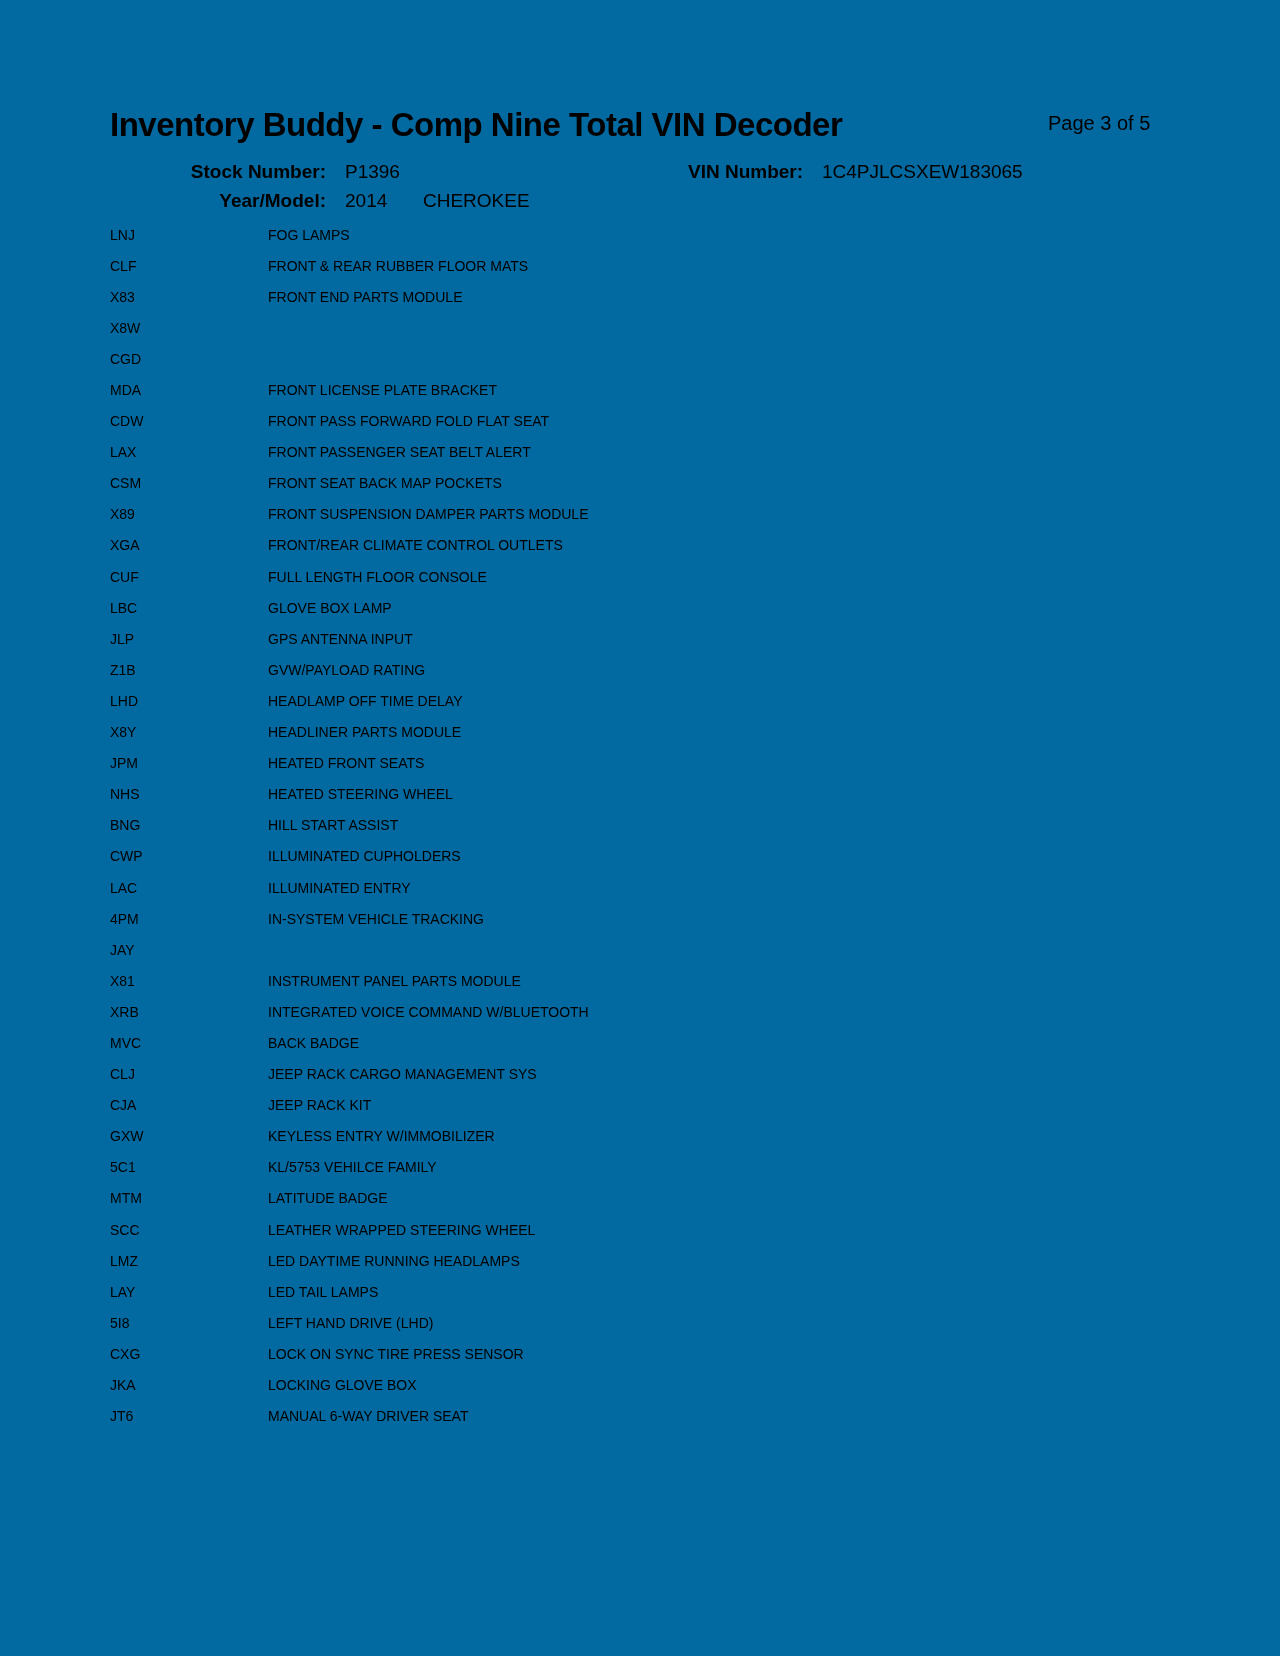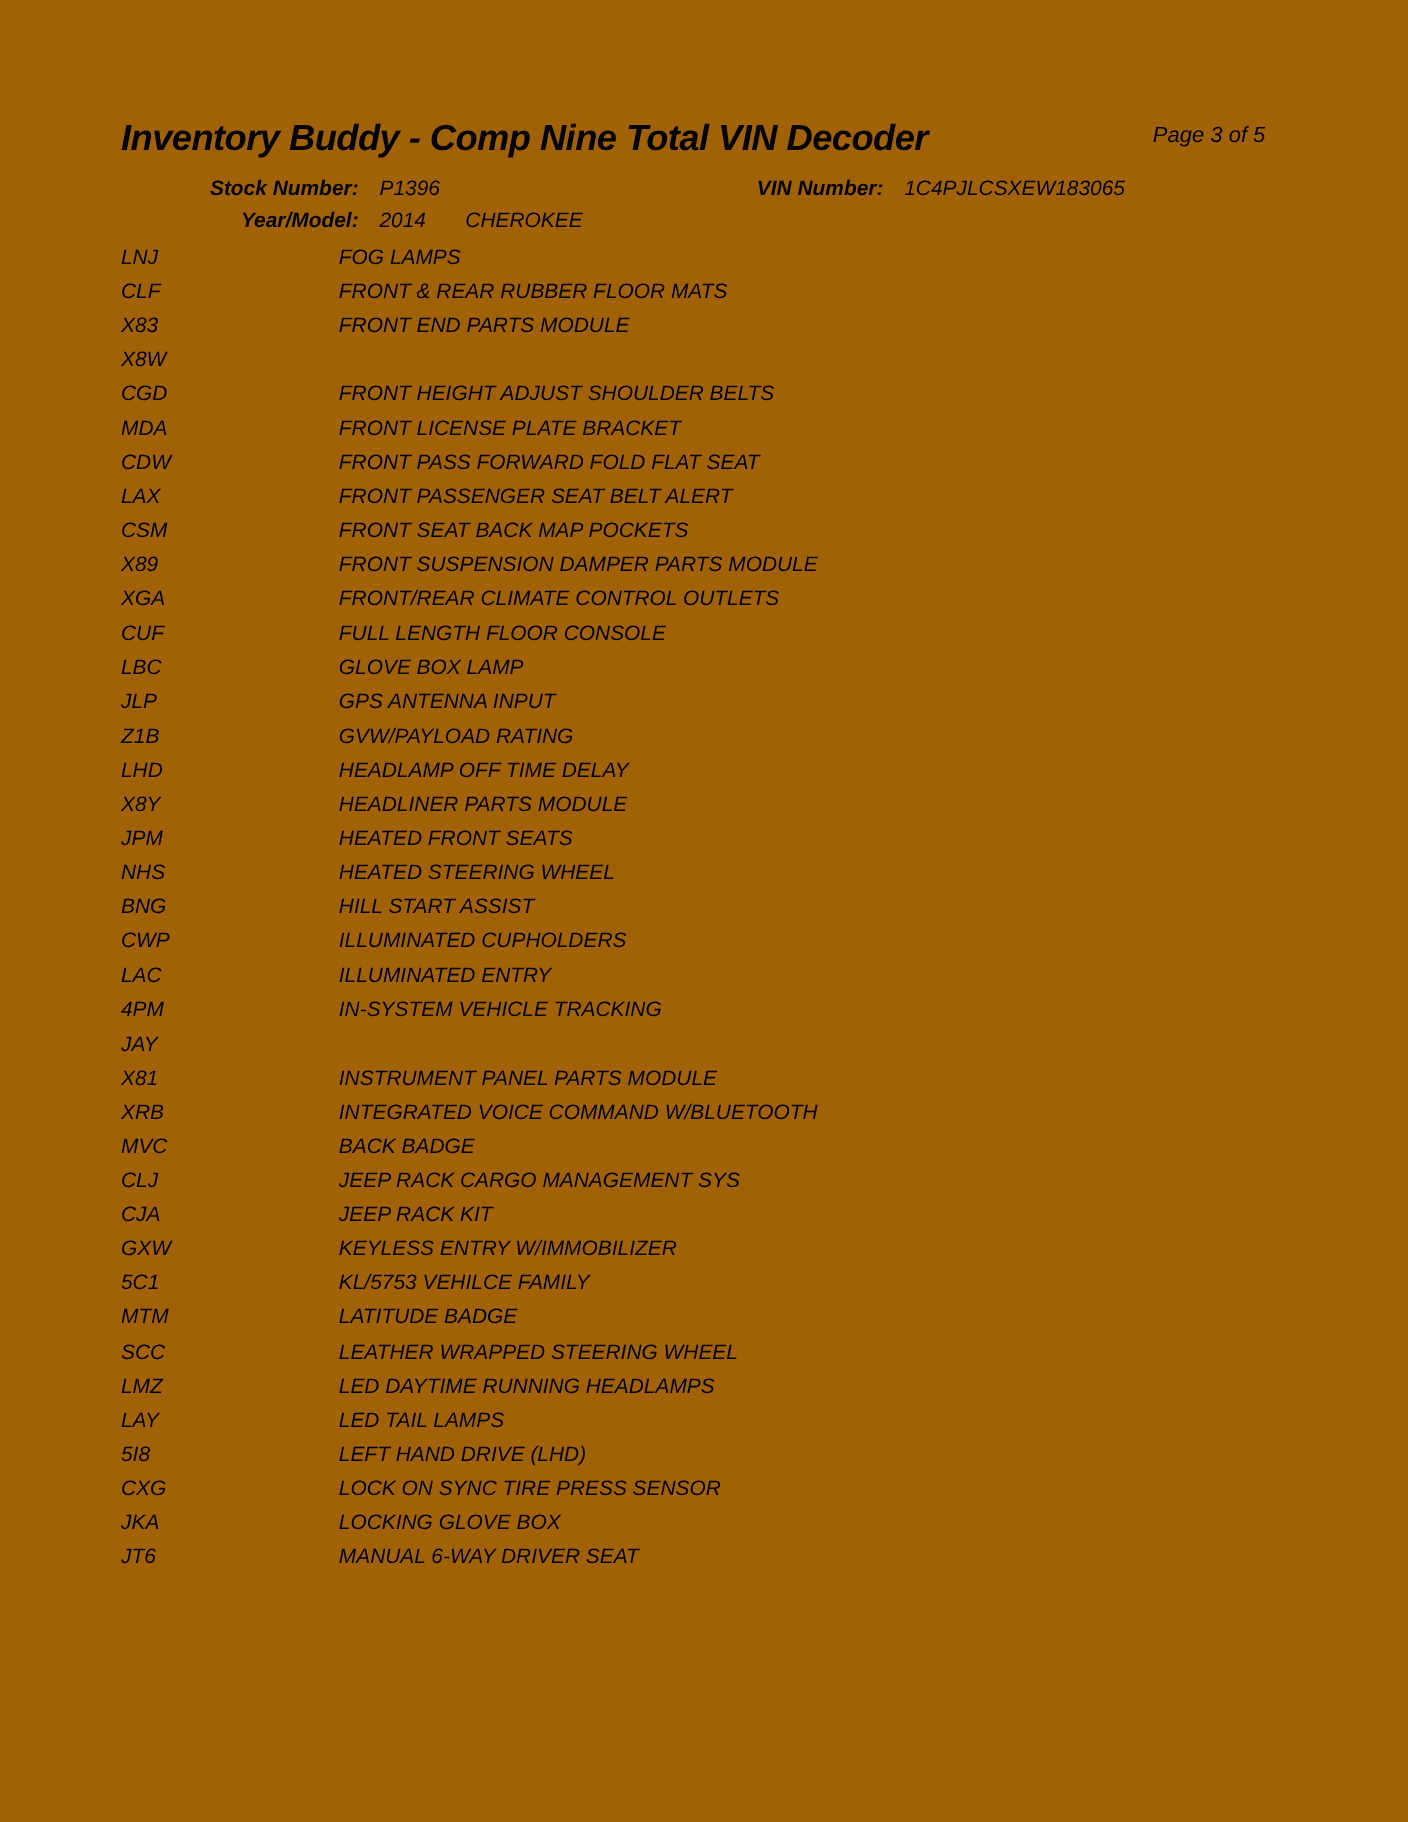--- a/index.html
+++ b/index.html
@@ -8,22 +8,21 @@
     width: 1280px;
     height: 1656px;
     position: relative;
     font-family: "Liberation Sans", sans-serif;
     color: #000000;
     overflow: hidden;
   }
   .page {
     position: absolute;
     inset: 0;
-    background: #a16207;
-    font-style: italic;
+    background: #0369a1;
   }
   .doc-title {
     position: absolute;
     left: 110px;
     top: 106px;
     font-size: 33px;
     font-weight: 700;
     letter-spacing: -0.5px;
     white-space: nowrap;
   }
@@ -67,23 +66,22 @@
   .codes-list {
     position: absolute;
     left: 110px;
     top: 219px;
     right: 60px;
   }
   .code-row {
     display: flex;
     align-items: center;
     height: 31.1px;
-    font-size: 19px;
+    font-size: 14px;
     white-space: nowrap;
-    gap: 40px;
   }
   .code-cell {
     width: 158px;
     flex: 0 0 158px;
   }
   .desc-cell { flex: 1; }
 </style>
 </head>
 <body>
 
@@ -121,21 +119,20 @@
       <span class="code-cell">X83</span>
       <span class="desc-cell">FRONT END PARTS MODULE</span>
     </div>
 
     <div class="code-row">
       <span class="code-cell">X8W</span>
     </div>
 
     <div class="code-row">
       <span class="code-cell">CGD</span>
-      <span class="desc-cell">FRONT HEIGHT ADJUST SHOULDER BELTS</span>
     </div>
 
     <div class="code-row">
       <span class="code-cell">MDA</span>
       <span class="desc-cell">FRONT LICENSE PLATE BRACKET</span>
     </div>
 
     <div class="code-row">
       <span class="code-cell">CDW</span>
       <span class="desc-cell">FRONT PASS FORWARD FOLD FLAT SEAT</span>

